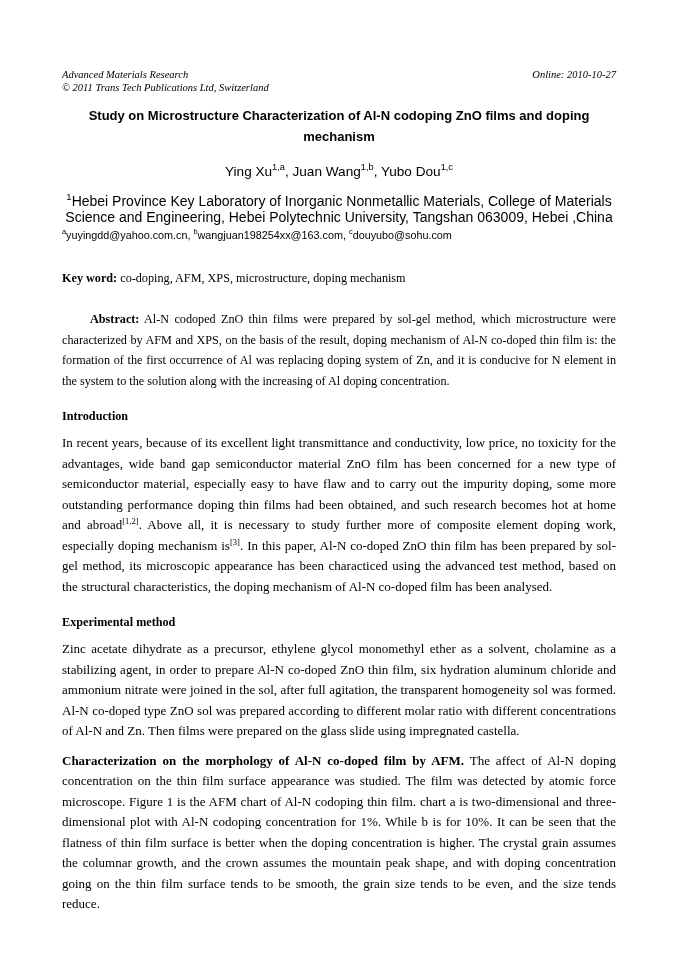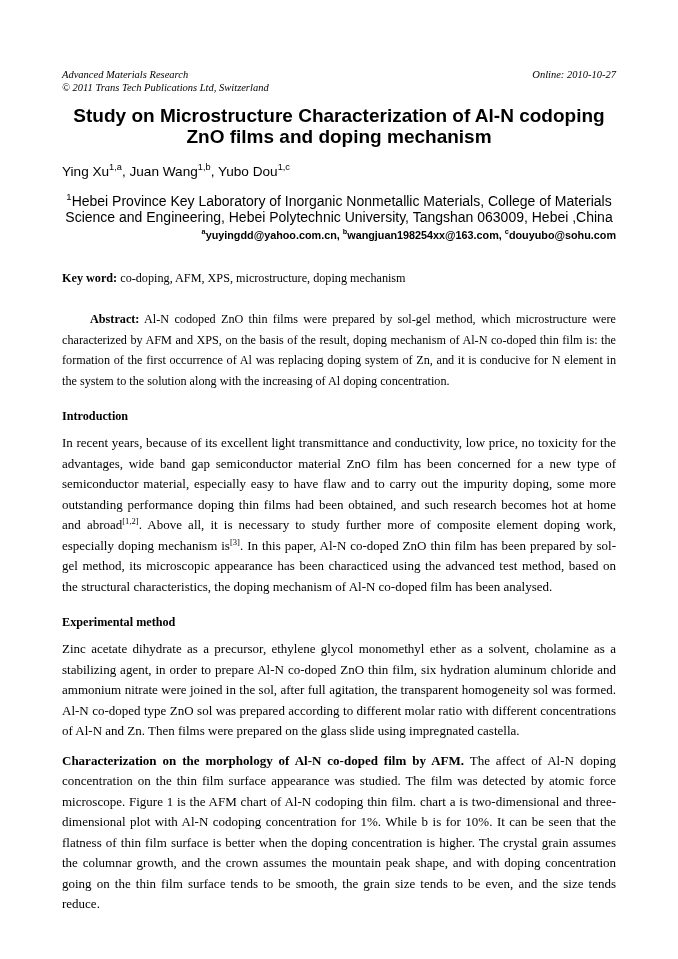--- a/index.html
+++ b/index.html
@@ -36,51 +36,50 @@
     font-style: italic;
     font-size: 10.5px;
   }
   .header .line {
     white-space: nowrap;
   }
   
   .title {
     font-family: "Liberation Sans", sans-serif;
     font-weight: bold;
-    font-size: 19px;
+    font-size: 13px;
     line-height: 21px;
     text-align: center;
     margin-top: 11px;
   }
   
   .authors {
     font-family: "Liberation Sans", sans-serif;
     font-size: 13.6px;
-    text-align: left;
+    text-align: center;
     margin-top: 17px;
   }
   .authors sup, .affil sup, .emails sup {
     font-size: 0.68em;
     vertical-align: super;
     line-height: 0;
   }
   .affil {
     font-family: "Liberation Sans", sans-serif;
     font-size: 14px;
     line-height: 16px;
     text-align: center;
     margin-top: 14px;
   }
   .emails {
     font-family: "Liberation Sans", sans-serif;
     font-size: 10.8px;
     line-height: 16px;
-    text-align: right;
+    text-align: left;
     margin-top: 2px;
-    font-weight: bold;
   }
   
   .keyword {
     font-size: 12.2px;
     line-height: 17px;
     margin-top: 27px;
   }
   .keyword b {
     font-weight: bold;
   }

